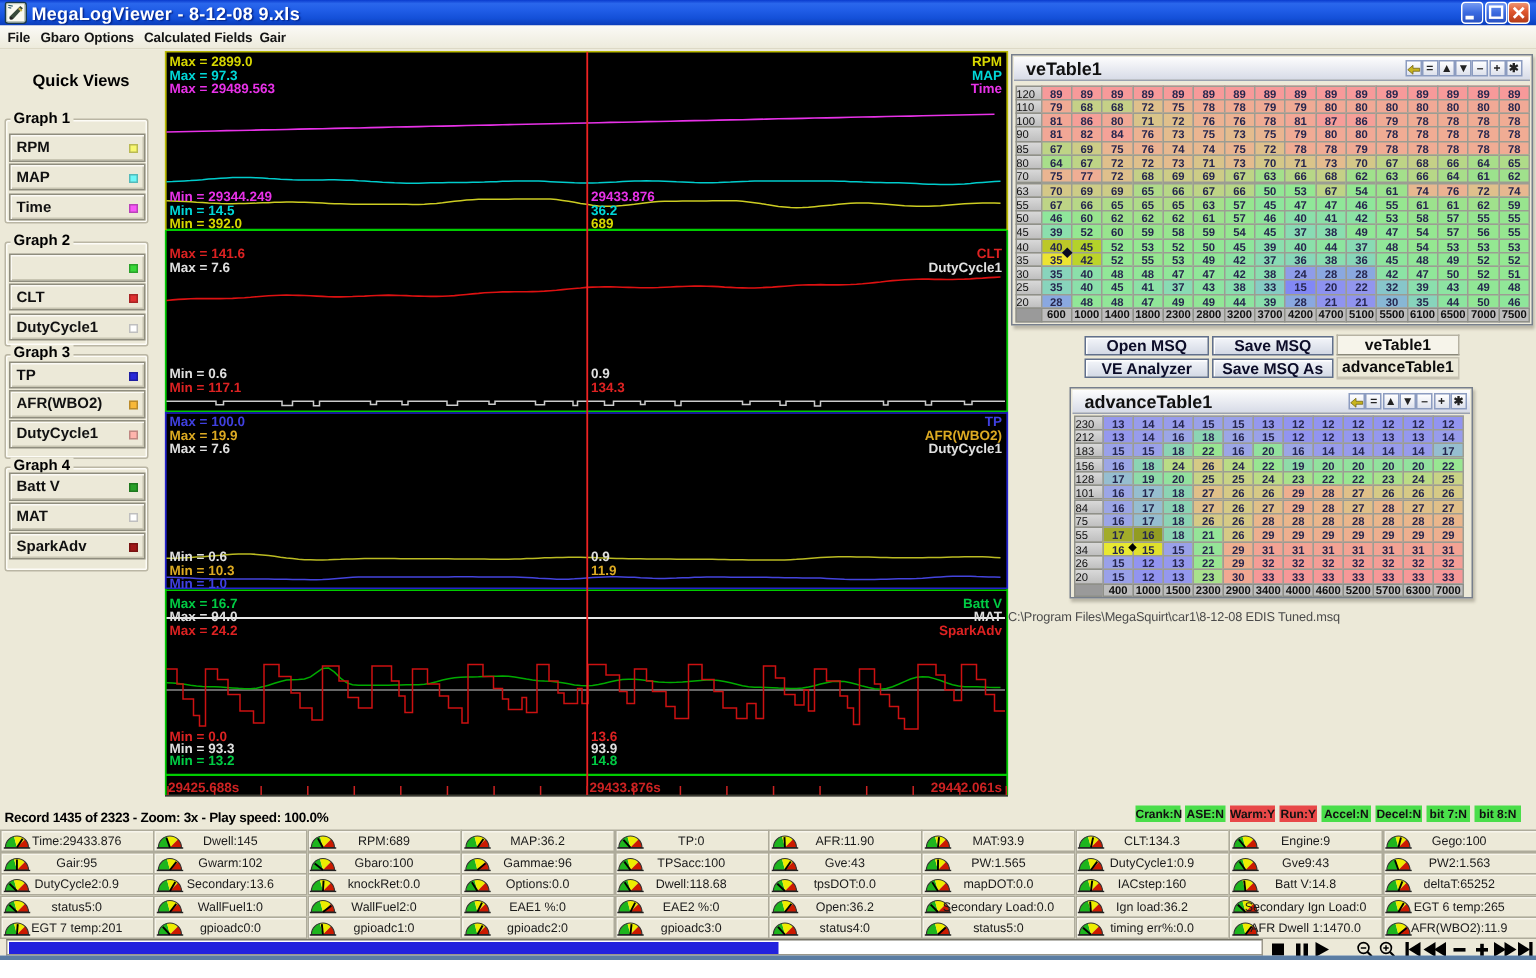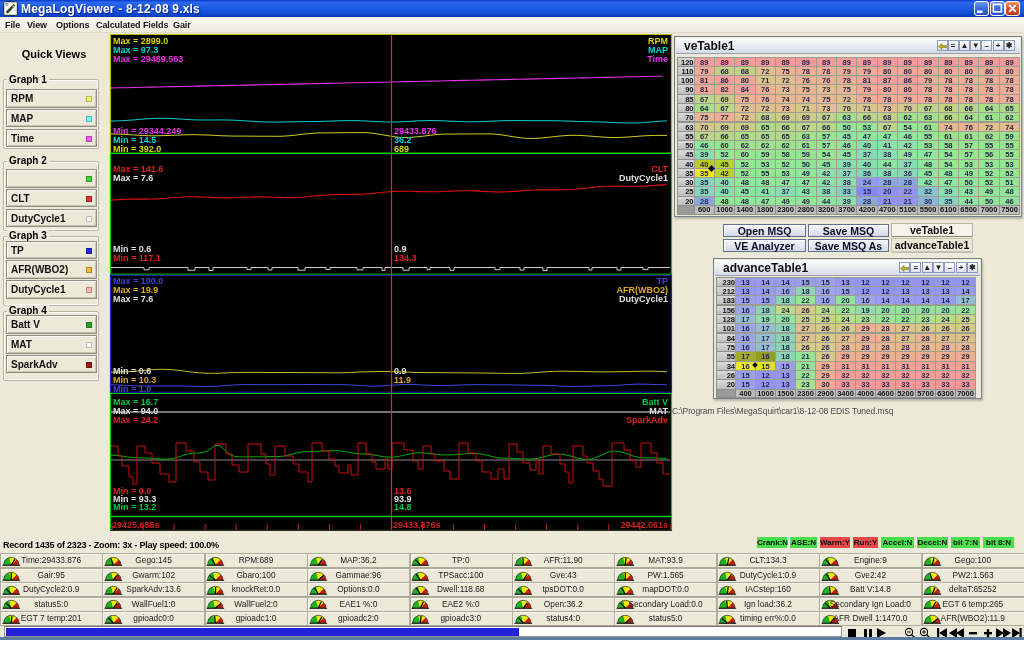--- a/index.html
+++ b/index.html
@@ -12,21 +12,21 @@
 .qv{left:0;top:15px;width:108px;text-align:center;font-size:11px;font-weight:bold}
 .gb{left:3px;width:96px;border:1px solid #bab6a4;border-radius:2px;box-shadow:inset 0 0 0 1px #fdfcf7}
 .gl{left:7px;font-size:10px;font-weight:bold;background:#ece9d8;padding:0 2px}
 .lb{left:6px;width:91px;height:18.5px;background:#ece9d8;border:1px solid #8f8d7e;box-shadow:inset 1px 1px 0 #fbfaf5,inset -1px -1px 0 #c8c5b2;font-size:10px;font-weight:bold;line-height:18px;padding-left:4px;color:#111}
 .sq{width:6px;height:6px;position:absolute;right:4px;top:6px;border:1px solid rgba(0,0,0,.25)}
 .pnl{border:1px solid #777f8c;background:#ece9d8;box-shadow:1px 2px 2px #b9b5a5}
 .ptt{left:1px;top:1px;height:16px;right:1px;background:linear-gradient(180deg,#fdfdfd,#d7dbe7);border-bottom:1px solid #99a0b0;position:absolute}
 .ptl{position:absolute;left:9px;top:2px;font-size:12px;font-weight:bold;color:#101010}
 .wb{position:absolute;top:2.5px;width:11px;height:11px;background:linear-gradient(180deg,#ffffff,#dde1ec);border:1px solid #8c9cc0;font-size:8px;font-weight:bold;text-align:center;line-height:10px;color:#222}
 .c{position:absolute;display:block;border:1px solid #9c9d93;text-align:center;font-size:7.5px;font-weight:bold;color:#26264e;overflow:hidden}
-.rh{position:absolute;display:block;border:1px solid #8f9089;background:linear-gradient(180deg,#d9d9d9,#bfbfbf);text-align:right;font-size:7.5px;font-weight:bold;color:#111;overflow:hidden}
+.rh{position:absolute;display:block;border:1px solid #8f9089;background:linear-gradient(180deg,#d9d9d9,#bfbfbf);text-align:left;font-size:7.5px;font-weight:normal;color:#111;overflow:hidden}
 .ft{position:absolute;display:block;border:1px solid #8f9089;background:#bdbdbd;text-align:center;font-size:7.5px;font-weight:bold;color:#111;overflow:hidden}
 .btn{position:absolute;background:linear-gradient(180deg,#f4f6fa,#d3d9e5);border:1px solid #61708c;box-shadow:inset 1px 1px 0 #fff;text-align:center;font-size:10.5px;font-weight:bold;color:#0c0c28}
 .tab{position:absolute;background:#f0eee2;border:1px solid #b9b5a4;border-bottom:2px solid #8f8d80;text-align:center;font-size:10.5px;font-weight:bold;color:#0c0c0c}
 .chip{position:absolute;top:537px;height:11px;font-size:8px;font-weight:bold;text-align:center;line-height:11px;color:#111}
 .gc{position:absolute;border:1px solid #aeab9b;box-shadow:inset 1px 1px 0 #f7f5ec;background:#ece9d8}
 .gt{position:absolute;font-size:8.3px;color:#1a1a1a;text-align:center;line-height:13px;white-space:nowrap}
 </style></head><body>
 <div id="w">
 <div class="ab tb"></div>
 <svg class="ab" style="left:3px;top:1px" width="15" height="15" viewBox="0 0 15 15">
@@ -57,21 +57,21 @@
       <rect x="3" y="9.5" width="5.5" height="2.5" fill="#fff"></rect>
     </svg><svg class="ab" style="left:989.5px;top:1px" width="15" height="15" viewBox="0 0 15 15">
       <rect x="0.5" y="0.5" width="14" height="14" rx="2.5" fill="url(#gb)" stroke="#fff" stroke-width="1"></rect>
       <rect x="3.4" y="3.4" width="8" height="7.4" fill="none" stroke="#fff" stroke-width="1.6"></rect>
     </svg><svg class="ab" style="left:1005px;top:1px" width="15" height="15" viewBox="0 0 15 15">
       <rect x="0.5" y="0.5" width="14" height="14" rx="2.5" fill="url(#gr)" stroke="#fff" stroke-width="1"></rect>
       <path d="M4.2 4.2l6.6 6.6M10.8 4.2l-6.6 6.6" stroke="#fff" stroke-width="1.8"></path>
     </svg>
 <div class="ab mb"></div>
 <div class="ab mi" style="left:5px">File</div>
-<div class="ab mi" style="left:27px">View</div>
+<div class="ab mi" style="left:27px">Gbaro</div>
 <div class="ab mi" style="left:56px">Options</div>
 <div class="ab mi" style="left:96px">Calculated Fields</div>
 <div class="ab mi" style="left:173px">Gair</div>
 <div class="ab body"></div>
 <div class="ab qv" style="top:48px">Quick Views</div>
 <div class="ab gb" style="top:79.3px;height:70px"></div>
 <div class="ab gl" style="top:73.8px">Graph 1</div>
 <div class="ab lb" style="top:89.0px">RPM<span class="sq" style="background:#f8f870"></span></div>
 <div class="ab lb" style="top:108.8px">MAP<span class="sq" style="background:#70f8f8"></span></div>
 <div class="ab lb" style="top:128.6px">Time<span class="sq" style="background:#f858f8"></span></div>
@@ -205,21 +205,21 @@
           <path d="M1.5 9.5 A7.3 7.3 0 0 1 16.1 9.5 Z" fill="none" stroke="#333" stroke-width=".7"></path>
           <line x1="0.5" y1="9.8" x2="17.2" y2="9.8" stroke="#222" stroke-width="1"></line>
         </g>
       </defs>
     </svg><div class="gc" style="left:0.0px;top:553.2px;width:103.0px;height:15.0px"></div><svg class="ab" style="left:1.5px;top:555.0px" width="19" height="11.6" viewBox="0 0 18 11">
       <use href="#gau"></use>
       <line x1="8.8" y1="9.5" x2="12.4" y2="4.0" stroke="#000" stroke-width="1.2"></line>
     </svg><div class="gt" style="left:0.0px;top:554.2px;width:102.4px">Time:29433.876</div><div class="gc" style="left:102.4px;top:553.2px;width:103.0px;height:15.0px"></div><svg class="ab" style="left:103.9px;top:555.0px" width="19" height="11.6" viewBox="0 0 18 11">
       <use href="#gau"></use>
       <line x1="8.8" y1="9.5" x2="6.6" y2="3.3" stroke="#000" stroke-width="1.2"></line>
-    </svg><div class="gt" style="left:102.4px;top:554.2px;width:102.4px">Gego:145</div><div class="gc" style="left:204.8px;top:553.2px;width:103.0px;height:15.0px"></div><svg class="ab" style="left:206.3px;top:555.0px" width="19" height="11.6" viewBox="0 0 18 11">
+    </svg><div class="gt" style="left:102.4px;top:554.2px;width:102.4px">Dwell:145</div><div class="gc" style="left:204.8px;top:553.2px;width:103.0px;height:15.0px"></div><svg class="ab" style="left:206.3px;top:555.0px" width="19" height="11.6" viewBox="0 0 18 11">
       <use href="#gau"></use>
       <line x1="8.8" y1="9.5" x2="5.6" y2="3.7" stroke="#000" stroke-width="1.2"></line>
     </svg><div class="gt" style="left:204.8px;top:554.2px;width:102.4px">RPM:689</div><div class="gc" style="left:307.2px;top:553.2px;width:103.0px;height:15.0px"></div><svg class="ab" style="left:308.7px;top:555.0px" width="19" height="11.6" viewBox="0 0 18 11">
       <use href="#gau"></use>
       <line x1="8.8" y1="9.5" x2="12.6" y2="4.1" stroke="#000" stroke-width="1.2"></line>
     </svg><div class="gt" style="left:307.2px;top:554.2px;width:102.4px">MAP:36.2</div><div class="gc" style="left:409.6px;top:553.2px;width:103.0px;height:15.0px"></div><svg class="ab" style="left:411.1px;top:555.0px" width="19" height="11.6" viewBox="0 0 18 11">
       <use href="#gau"></use>
       <line x1="8.8" y1="9.5" x2="4.4" y2="4.6" stroke="#000" stroke-width="1.2"></line>
     </svg><div class="gt" style="left:409.6px;top:554.2px;width:102.4px">TP:0</div><div class="gc" style="left:512.0px;top:553.2px;width:103.0px;height:15.0px"></div><svg class="ab" style="left:513.5px;top:555.0px" width="19" height="11.6" viewBox="0 0 18 11">
       <use href="#gau"></use>
@@ -256,30 +256,30 @@
       <line x1="8.8" y1="9.5" x2="12.5" y2="4.1" stroke="#000" stroke-width="1.2"></line>
     </svg><div class="gt" style="left:512.0px;top:568.7px;width:102.4px">Gve:43</div><div class="gc" style="left:614.4px;top:567.7px;width:103.0px;height:15.0px"></div><svg class="ab" style="left:615.9px;top:569.5px" width="19" height="11.6" viewBox="0 0 18 11">
       <use href="#gau"></use>
       <line x1="8.8" y1="9.5" x2="8.9" y2="2.9" stroke="#000" stroke-width="1.2"></line>
     </svg><div class="gt" style="left:614.4px;top:568.7px;width:102.4px">PW:1.565</div><div class="gc" style="left:716.8px;top:567.7px;width:103.0px;height:15.0px"></div><svg class="ab" style="left:718.3px;top:569.5px" width="19" height="11.6" viewBox="0 0 18 11">
       <use href="#gau"></use>
       <line x1="8.8" y1="9.5" x2="12.8" y2="4.2" stroke="#000" stroke-width="1.2"></line>
     </svg><div class="gt" style="left:716.8px;top:568.7px;width:102.4px">DutyCycle1:0.9</div><div class="gc" style="left:819.2px;top:567.7px;width:103.0px;height:15.0px"></div><svg class="ab" style="left:820.7px;top:569.5px" width="19" height="11.6" viewBox="0 0 18 11">
       <use href="#gau"></use>
       <line x1="8.8" y1="9.5" x2="5.0" y2="4.1" stroke="#000" stroke-width="1.2"></line>
-    </svg><div class="gt" style="left:819.2px;top:568.7px;width:102.4px">Gve2:42</div><div class="gc" style="left:921.6px;top:567.7px;width:103.0px;height:15.0px"></div><svg class="ab" style="left:923.1px;top:569.5px" width="19" height="11.6" viewBox="0 0 18 11">
+    </svg><div class="gt" style="left:819.2px;top:568.7px;width:102.4px">Gve9:43</div><div class="gc" style="left:921.6px;top:567.7px;width:103.0px;height:15.0px"></div><svg class="ab" style="left:923.1px;top:569.5px" width="19" height="11.6" viewBox="0 0 18 11">
       <use href="#gau"></use>
       <line x1="8.8" y1="9.5" x2="6.6" y2="3.3" stroke="#000" stroke-width="1.2"></line>
     </svg><div class="gt" style="left:919px;top:568.7px;width:108px">PW2:1.563</div><div class="gc" style="left:0.0px;top:582.1px;width:103.0px;height:15.0px"></div><svg class="ab" style="left:1.5px;top:583.9px" width="19" height="11.6" viewBox="0 0 18 11">
       <use href="#gau"></use>
       <line x1="8.8" y1="9.5" x2="4.1" y2="4.9" stroke="#000" stroke-width="1.2"></line>
     </svg><div class="gt" style="left:0.0px;top:583.1px;width:102.4px">DutyCycle2:0.9</div><div class="gc" style="left:102.4px;top:582.1px;width:103.0px;height:15.0px"></div><svg class="ab" style="left:103.9px;top:583.9px" width="19" height="11.6" viewBox="0 0 18 11">
       <use href="#gau"></use>
       <line x1="8.8" y1="9.5" x2="12.2" y2="3.8" stroke="#000" stroke-width="1.2"></line>
-    </svg><div class="gt" style="left:102.4px;top:583.1px;width:102.4px">SparkAdv:13.6</div><div class="gc" style="left:204.8px;top:582.1px;width:103.0px;height:15.0px"></div><svg class="ab" style="left:206.3px;top:583.9px" width="19" height="11.6" viewBox="0 0 18 11">
+    </svg><div class="gt" style="left:102.4px;top:583.1px;width:102.4px">Secondary:13.6</div><div class="gc" style="left:204.8px;top:582.1px;width:103.0px;height:15.0px"></div><svg class="ab" style="left:206.3px;top:583.9px" width="19" height="11.6" viewBox="0 0 18 11">
       <use href="#gau"></use>
       <line x1="8.8" y1="9.5" x2="9.2" y2="2.9" stroke="#000" stroke-width="1.2"></line>
     </svg><div class="gt" style="left:204.8px;top:583.1px;width:102.4px">knockRet:0.0</div><div class="gc" style="left:307.2px;top:582.1px;width:103.0px;height:15.0px"></div><svg class="ab" style="left:308.7px;top:583.9px" width="19" height="11.6" viewBox="0 0 18 11">
       <use href="#gau"></use>
       <line x1="8.8" y1="9.5" x2="5.3" y2="3.9" stroke="#000" stroke-width="1.2"></line>
     </svg><div class="gt" style="left:307.2px;top:583.1px;width:102.4px">Options:0.0</div><div class="gc" style="left:409.6px;top:582.1px;width:103.0px;height:15.0px"></div><svg class="ab" style="left:411.1px;top:583.9px" width="19" height="11.6" viewBox="0 0 18 11">
       <use href="#gau"></use>
       <line x1="8.8" y1="9.5" x2="5.1" y2="4.0" stroke="#000" stroke-width="1.2"></line>
     </svg><div class="gt" style="left:409.6px;top:583.1px;width:102.4px">Dwell:118.68</div><div class="gc" style="left:512.0px;top:582.1px;width:103.0px;height:15.0px"></div><svg class="ab" style="left:513.5px;top:583.9px" width="19" height="11.6" viewBox="0 0 18 11">
       <use href="#gau"></use>

